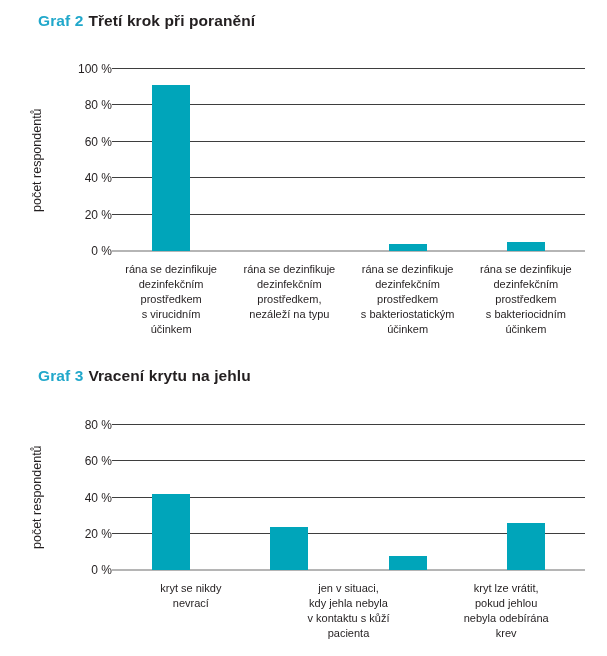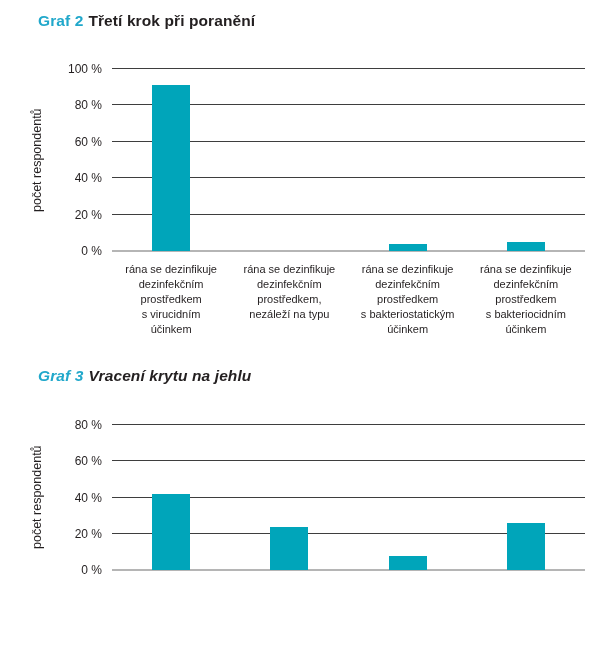--- a/index.html
+++ b/index.html
@@ -43,21 +43,20 @@
   }
   .baseline {
     position: absolute; left: 0; right: 0; height: 2px;
     margin-bottom: -1px;
     background: var(--baseline, #b5b5b5);
     z-index: 1;
   }
   .ytick {
     position: absolute;
     right: 100%;
-    margin-right: 10px;
     transform: translateY(50%);
     font-size: 12px;
     line-height: 14px;
     color: var(--text, #231f20);
     white-space: nowrap;
     z-index: 3;
   }
   .slots {
     position: absolute; left: 0; right: 0; top: 0; bottom: 0;
     display: flex; align-items: flex-end;
@@ -134,21 +133,21 @@
 účinkem</div>
         <div class="cat">rána se dezinfikuje
 dezinfekčním
 prostředkem
 s bakteriocidním
 účinkem</div>
       </div>
   </section>
 
   <section class="chart-section">
-    <h2 class="chart-title" style="left:38px; top:367px;font-style:italic;">
+    <h2 class="chart-title" style="left:38px; top:367px;">
       <span class="prefix">Graf 3</span><span>Vracení krytu na jehlu</span>
     </h2>
     <div class="ylabel" style="left:28px; top:425px; height:145px;">počet respondentů</div>
     <div class="plot" style="left:112px; top:425px; width:473px; height:145px;">
         <div class="baseline" style="bottom: 0%;"></div>
         <div class="ytick" style="bottom: 0%;">0 %</div>
         <div class="gridline" style="bottom: 25%;"></div>
         <div class="ytick" style="bottom: 25%;">20 %</div>
         <div class="gridline" style="bottom: 50%;"></div>
         <div class="ytick" style="bottom: 50%;">40 %</div>
@@ -165,16 +164,26 @@
           </div>
           <div class="slot">
             <div class="bar" style="height: 10%;"></div>
           </div>
           <div class="slot">
             <div class="bar" style="height: 32.5%;"></div>
           </div>
         </div>
       </div>
     <div class="cats" style="left:112px; top:581px; width:473px;">
+        <div class="cat">kryt se nikdy
+nevrací</div>
+        <div class="cat">jen v situaci,
+kdy jehla nebyla
+v kontaktu s kůží
+pacienta</div>
+        <div class="cat">kryt lze vrátit,
+pokud jehlou
+nebyla odebírána
+krev</div>
       </div>
   </section>
 
 </div>
 
 </body></html>

